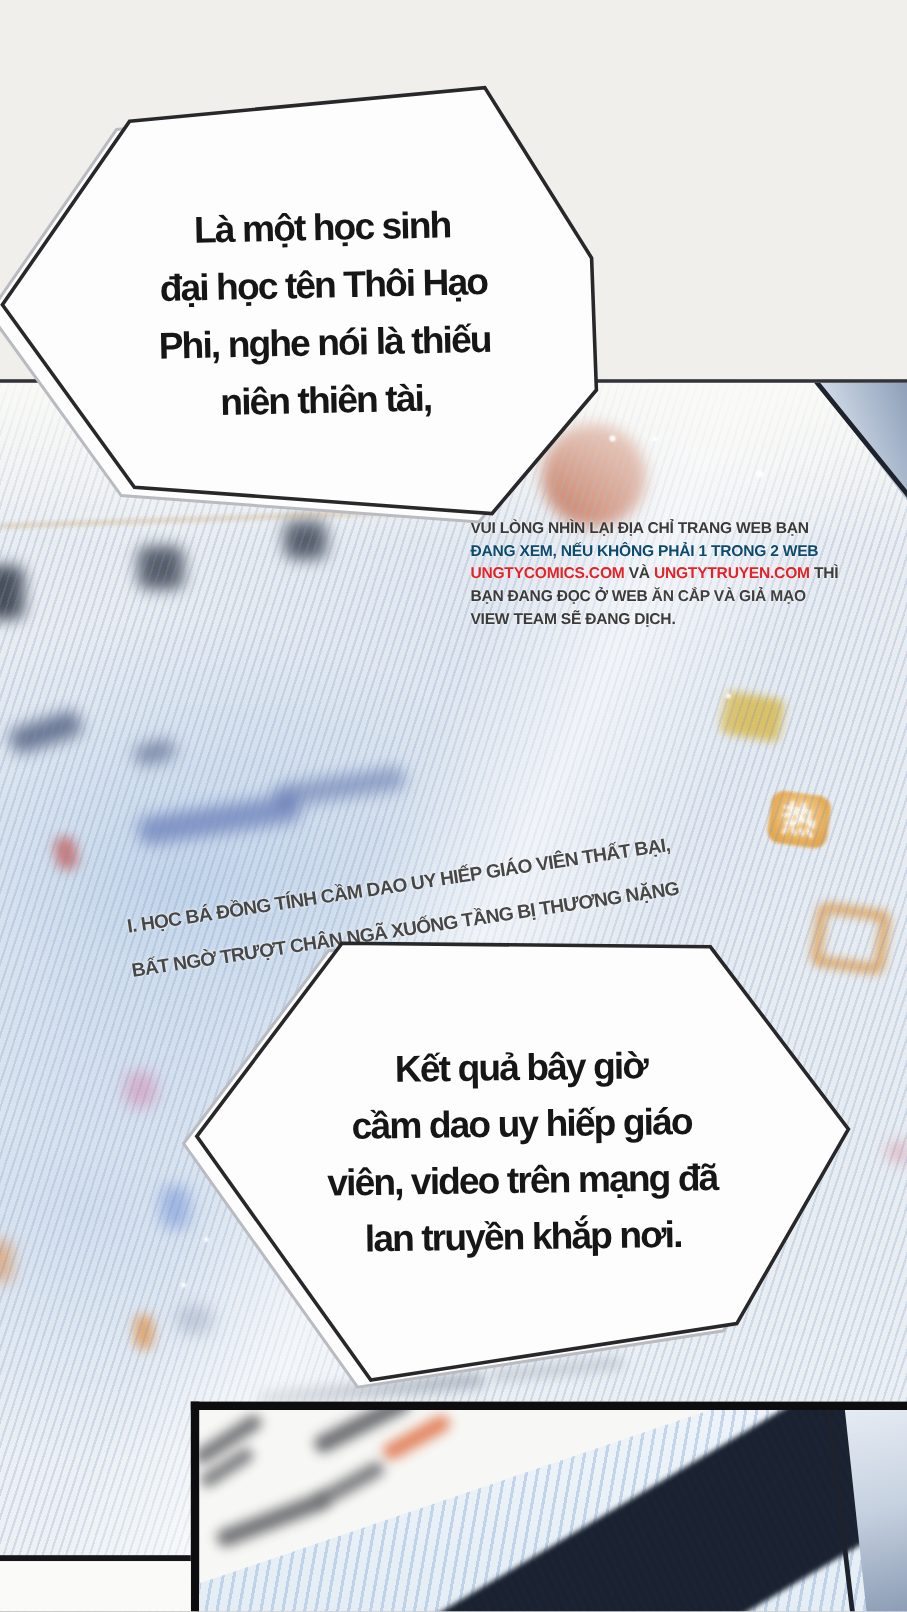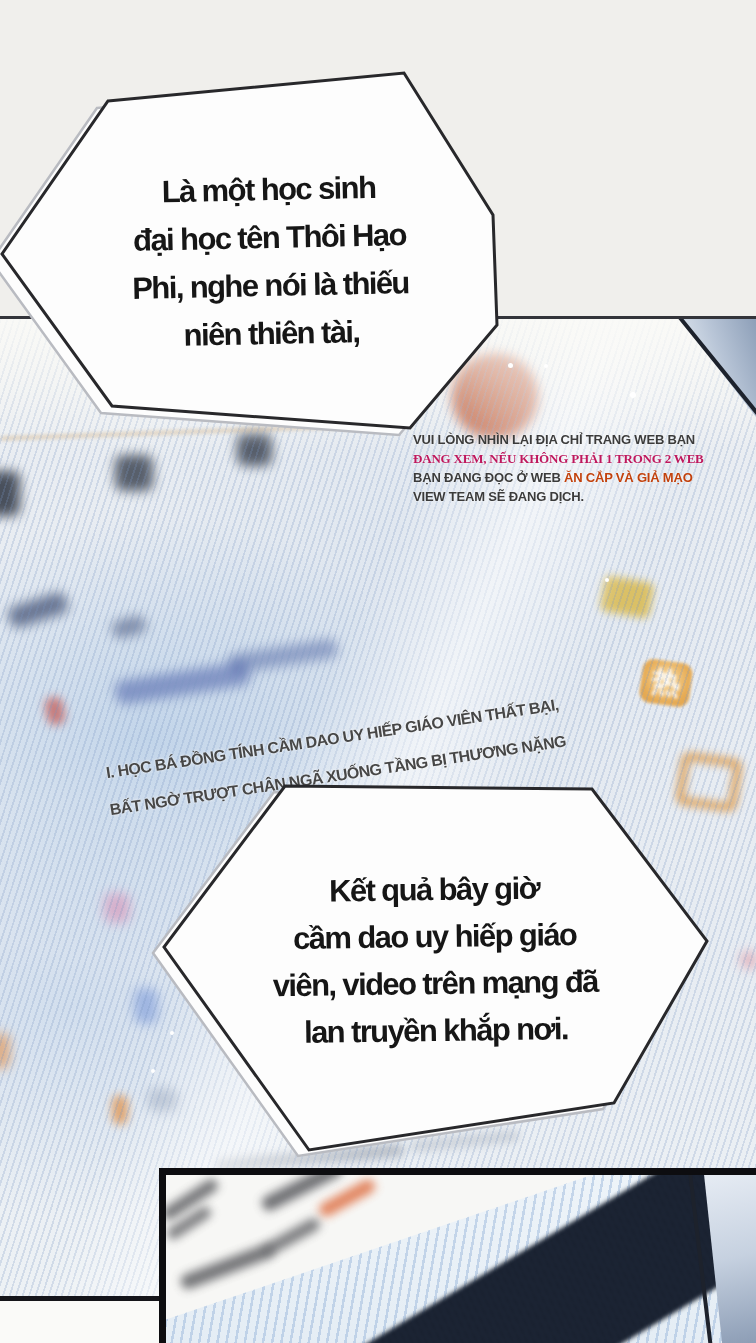--- a/index.html
+++ b/index.html
@@ -46,21 +46,21 @@
   
   #hot-search-caption{
     position:absolute;left:75px;top:720px;width:520px;z-index:3;
     transform:rotate(-8.6deg);text-align:center;
     font-weight:bold;font-size:16px;line-height:37px;letter-spacing:-.6px;
     text-shadow:0 0 3px rgba(255,255,255,.85), 0 0 1px rgba(255,255,255,.8);
     white-space:nowrap;
   }
   
   #translator-note{
-    position:absolute;left:413px;top:430px;width:310px;z-index:4;
+    position:absolute;left:392px;top:430px;width:310px;z-index:4;
     font-weight:bold;font-size:13px;line-height:19px;letter-spacing:-.2px;
     text-shadow:0 0 2px rgba(255,255,255,.9);
     white-space:nowrap;
   }
   
   #bubble-svg{position:absolute;left:0;top:0;z-index:5;pointer-events:none;}
   .bubble-text{
     position:absolute;z-index:6;text-align:center;
     font-weight:bold;font-size:31px;line-height:48px;letter-spacing:-1.6px;
   }
@@ -152,22 +152,23 @@
     <div class="sparkle" style="left:151px;top:750px;width:4px;height:4px;"></div>
   </div>
 
   <div id="hot-search-caption" style="color: rgb(71, 71, 71);">
       <div class="caption-line">I. HỌC BÁ ĐỒNG TÍNH CẦM DAO UY HIẾP GIÁO VIÊN THẤT BẠI,</div>
       <div class="caption-line">BẤT NGỜ TRƯỢT CHÂN NGÃ XUỐNG TẦNG BỊ THƯƠNG NẶNG</div>
     </div>
 
   <div id="translator-note">
       <div class="note-line"><span style="color: rgb(59, 59, 59);">VUI LÒNG NHÌN LẠI ĐỊA CHỈ TRANG WEB BẠN</span></div>
-      <div class="note-line"><span style="color: #be185d; font-family: Liberation Serif, serif;">ĐANG XEM, NẾU KHÔNG PHẢI 1 TRONG 2 WEB</span></div>
-      <div class="note-line"><span style="color: rgb(59, 59, 59);">BẠN ĐANG ĐỌC Ở WEB </span><span style="color: #c2410c;">ĂN CẮP VÀ GIẢ MẠO</span></div>
+      <div class="note-line"><span style="color: #0c4a6e;">ĐANG XEM, NẾU KHÔNG PHẢI 1 TRONG 2 WEB</span></div>
+      <div class="note-line"><span style="color: rgb(230, 34, 40);">UNGTYCOMICS.COM</span><span style="color: rgb(59, 59, 59);"> VÀ </span><span style="color: rgb(230, 34, 40);">UNGTYTRUYEN.COM</span><span style="color: rgb(59, 59, 59);"> THÌ</span></div>
+      <div class="note-line"><span style="color: rgb(59, 59, 59);">BẠN ĐANG ĐỌC Ở WEB </span><span style="color: #404040;">ĂN CẮP VÀ GIẢ MẠO</span></div>
       <div class="note-line"><span style="color: rgb(59, 59, 59);">VIEW TEAM SẼ ĐANG DỊCH.</span></div>
     </div>
 
   <svg id="bubble-svg" width="756" height="1343" viewBox="0 0 756 1343">
     <g transform="translate(-11,7)">
       <polygon points="108,101 404,73 493,215 497,325 410,428 112,406 2,254" fill="#fdfdfd" stroke="#b9bbc1" stroke-width="2.5"></polygon>
     </g>
     <polygon points="108,101 404,73 493,215 497,325 410,428 112,406 2,254" fill="#fdfdfd" stroke="#28282b" stroke-width="3"></polygon>
     <g transform="translate(-11,6)">
       <polygon points="285,786 592,789 707,941 614,1103 309,1150 164,947" fill="#fdfdfd" stroke="#b9bbc1" stroke-width="2.5"></polygon>

